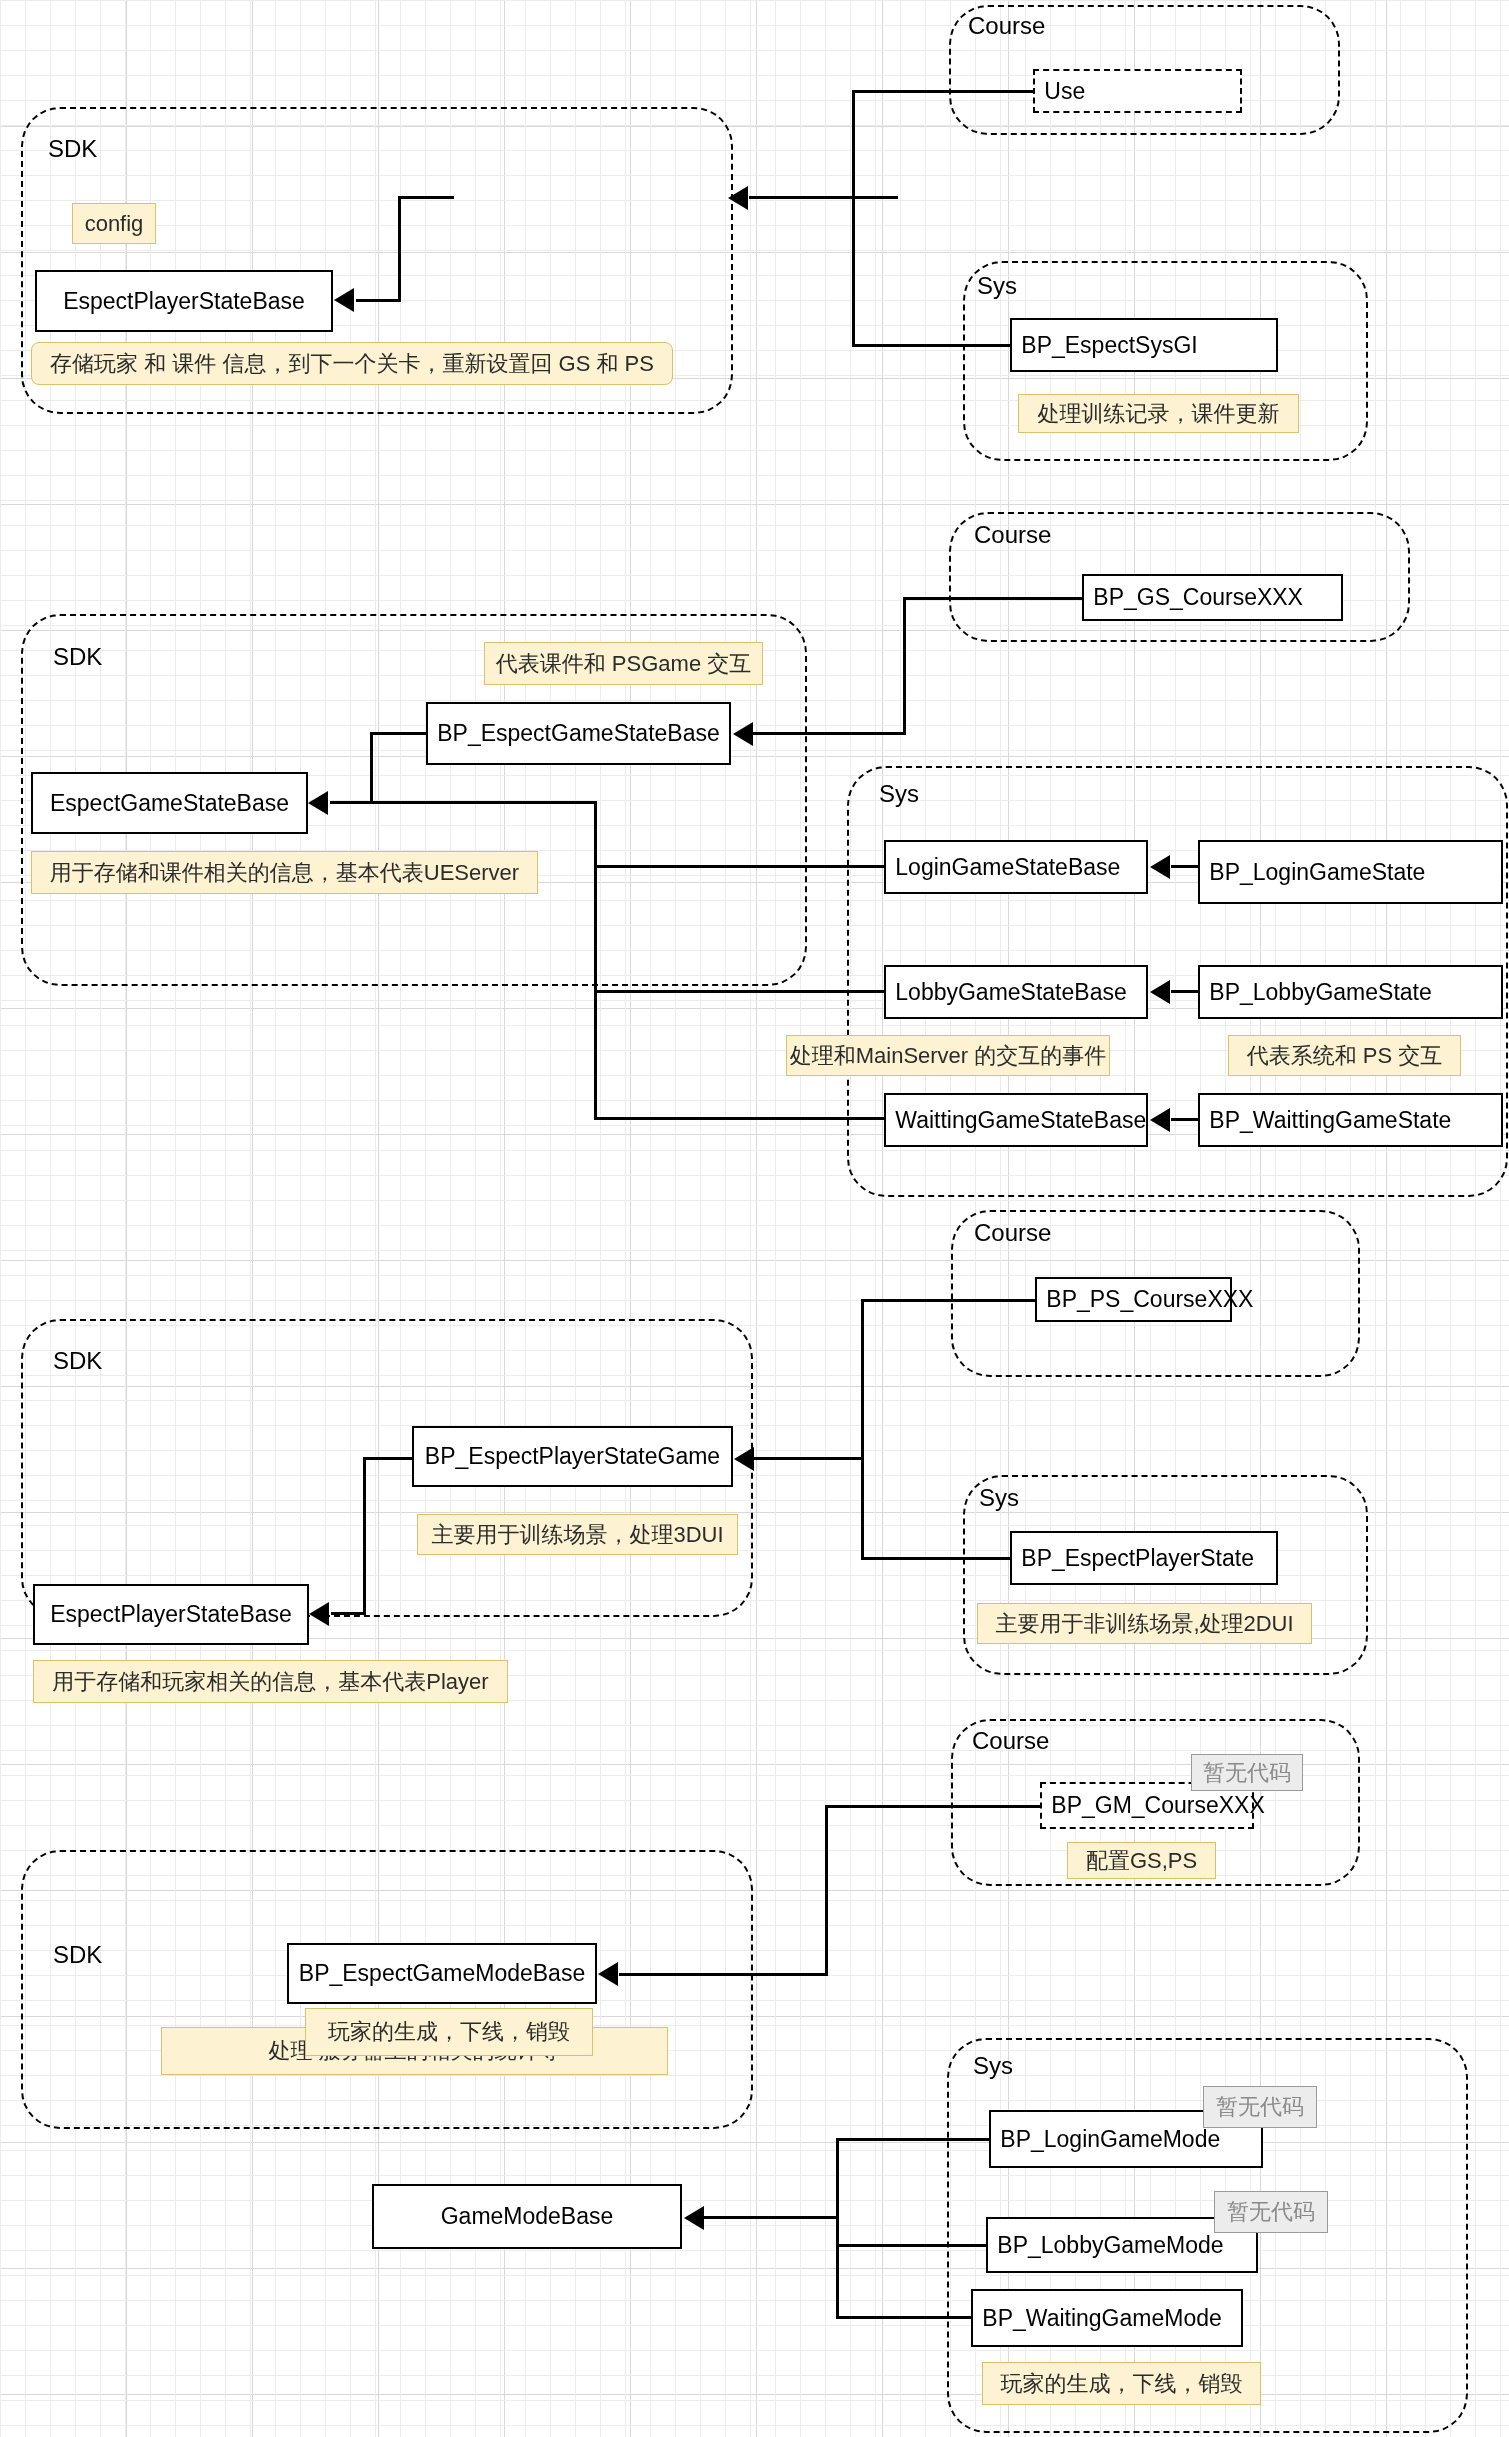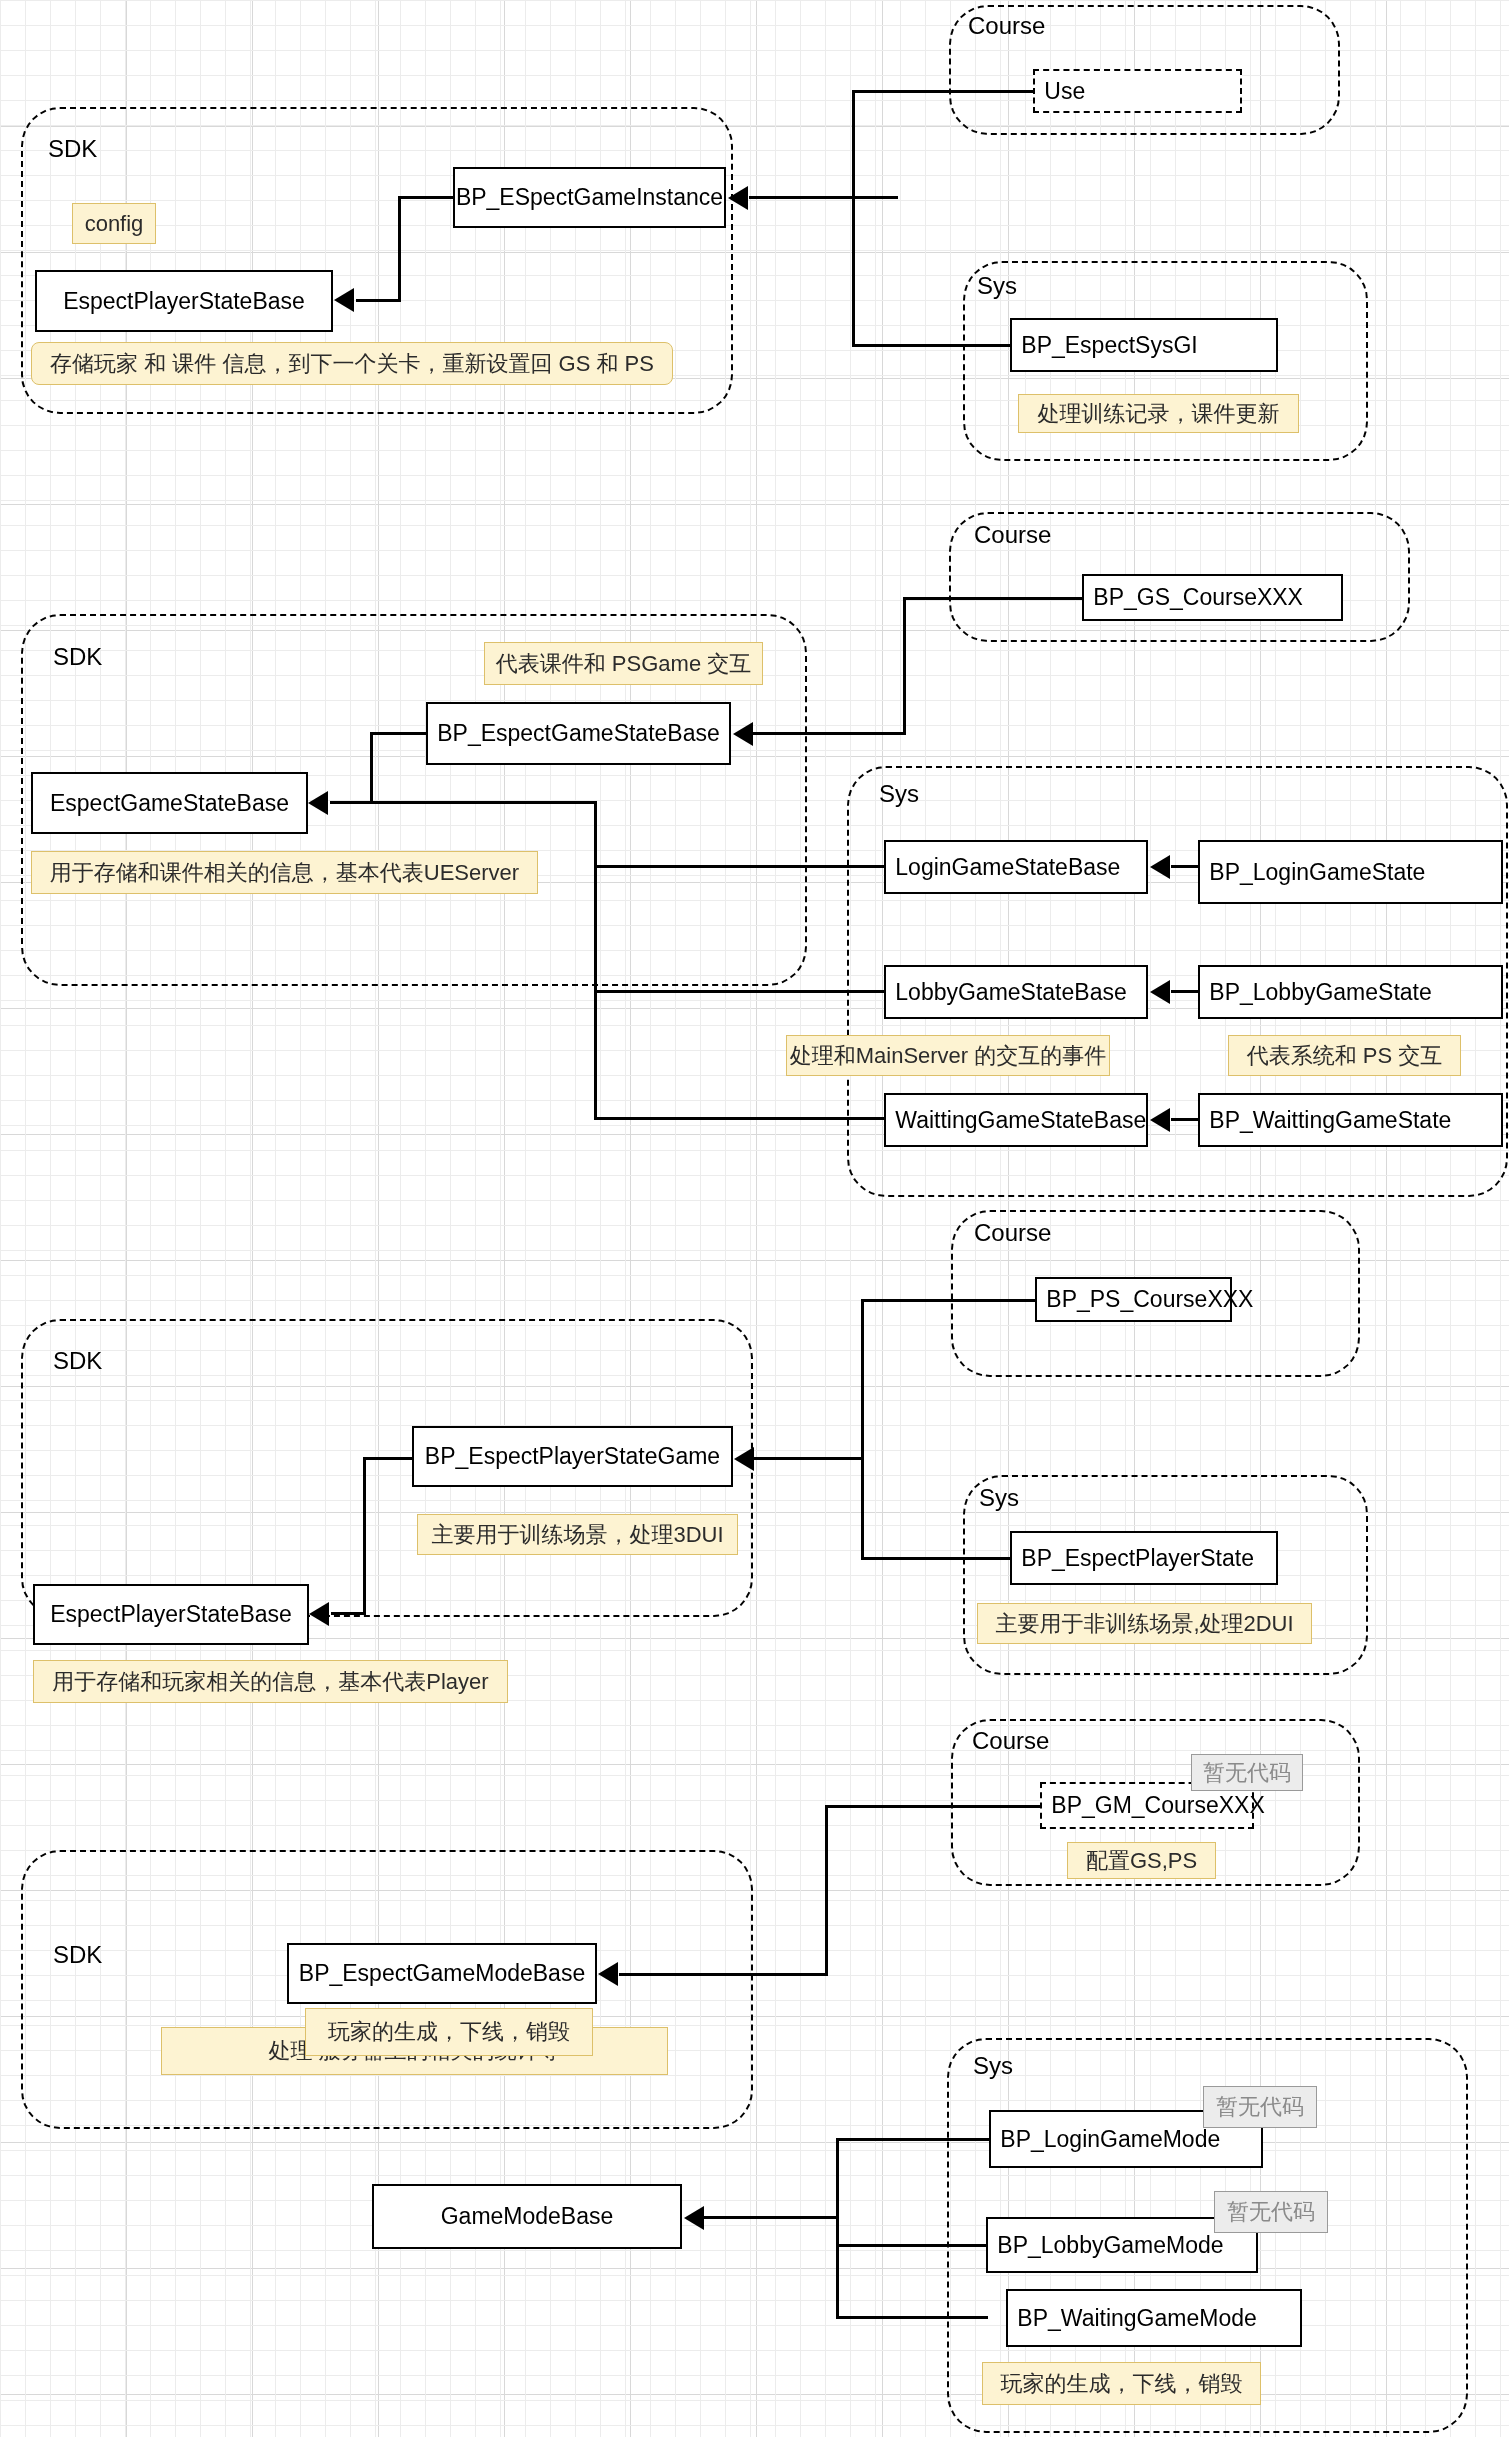--- a/index.html
+++ b/index.html
@@ -110,23 +110,20 @@
   <div class="group-label" style="left:48px;top:137px;">SDK</div>
   <div class="note" style="left:72px;top:203px;width:84px;height:41px;">
     <span>config</span>
   </div>
   <div class="node" style="left:35px;top:270px;width:298px;height:62px;">
     <span>EspectPlayerStateBase</span>
   </div>
   <div class="note" style="left:31px;top:342px;width:642px;height:43px;border-radius:8px;">
     <span>存储玩家 和 课件 信息，到下一个关卡，重新设置回 GS 和 PS</span>
   </div>
-  <div class="node" style="left:453px;top:167px;width:273px;height:61px;">
-    <span>BP_ESpectGameInstance</span>
-  </div>
 
   <div class="hline" style="left:398px;top:196px;width:56px;"></div>
   <div class="vline" style="left:398px;top:196px;height:104px;"></div>
   <div class="hline" style="left:356px;top:299px;width:45px;"></div>
   <div class="arrow" style="left:334px;top:288px;"></div>
 
   <div class="hline" style="left:749px;top:196px;width:149px;"></div>
   <div class="arrow" style="left:728px;top:186px;"></div>
   <div class="vline" style="left:852px;top:90px;height:257px;"></div>
   <div class="hline" style="left:852px;top:90px;width:186px;"></div>
@@ -283,21 +280,21 @@
     <span>暂无代码</span>
   </div>
 
   <div class="node left" style="left:986px;top:2217px;width:272px;height:56px;">
     <span>BP_LobbyGameMode</span>
   </div>
   <div class="note grey" style="left:1214px;top:2191px;width:114px;height:42px;">
     <span>暂无代码</span>
   </div>
 
-  <div class="node left" style="left:1006px;top:2289px;width:296px;height:58px;">
+  <div class="node left" style="left:971px;top:2289px;width:272px;height:58px;">
     <span>BP_WaitingGameMode</span>
   </div>
   <div class="note" style="left:982px;top:2362px;width:279px;height:43px;">
     <span>玩家的生成，下线，销毁</span>
   </div>
 
   <div class="hline" style="left:619px;top:1973px;width:209px;"></div>
   <div class="arrow" style="left:598px;top:1962px;"></div>
   <div class="vline" style="left:825px;top:1805px;height:169px;"></div>
   <div class="hline" style="left:825px;top:1805px;width:219px;"></div>

